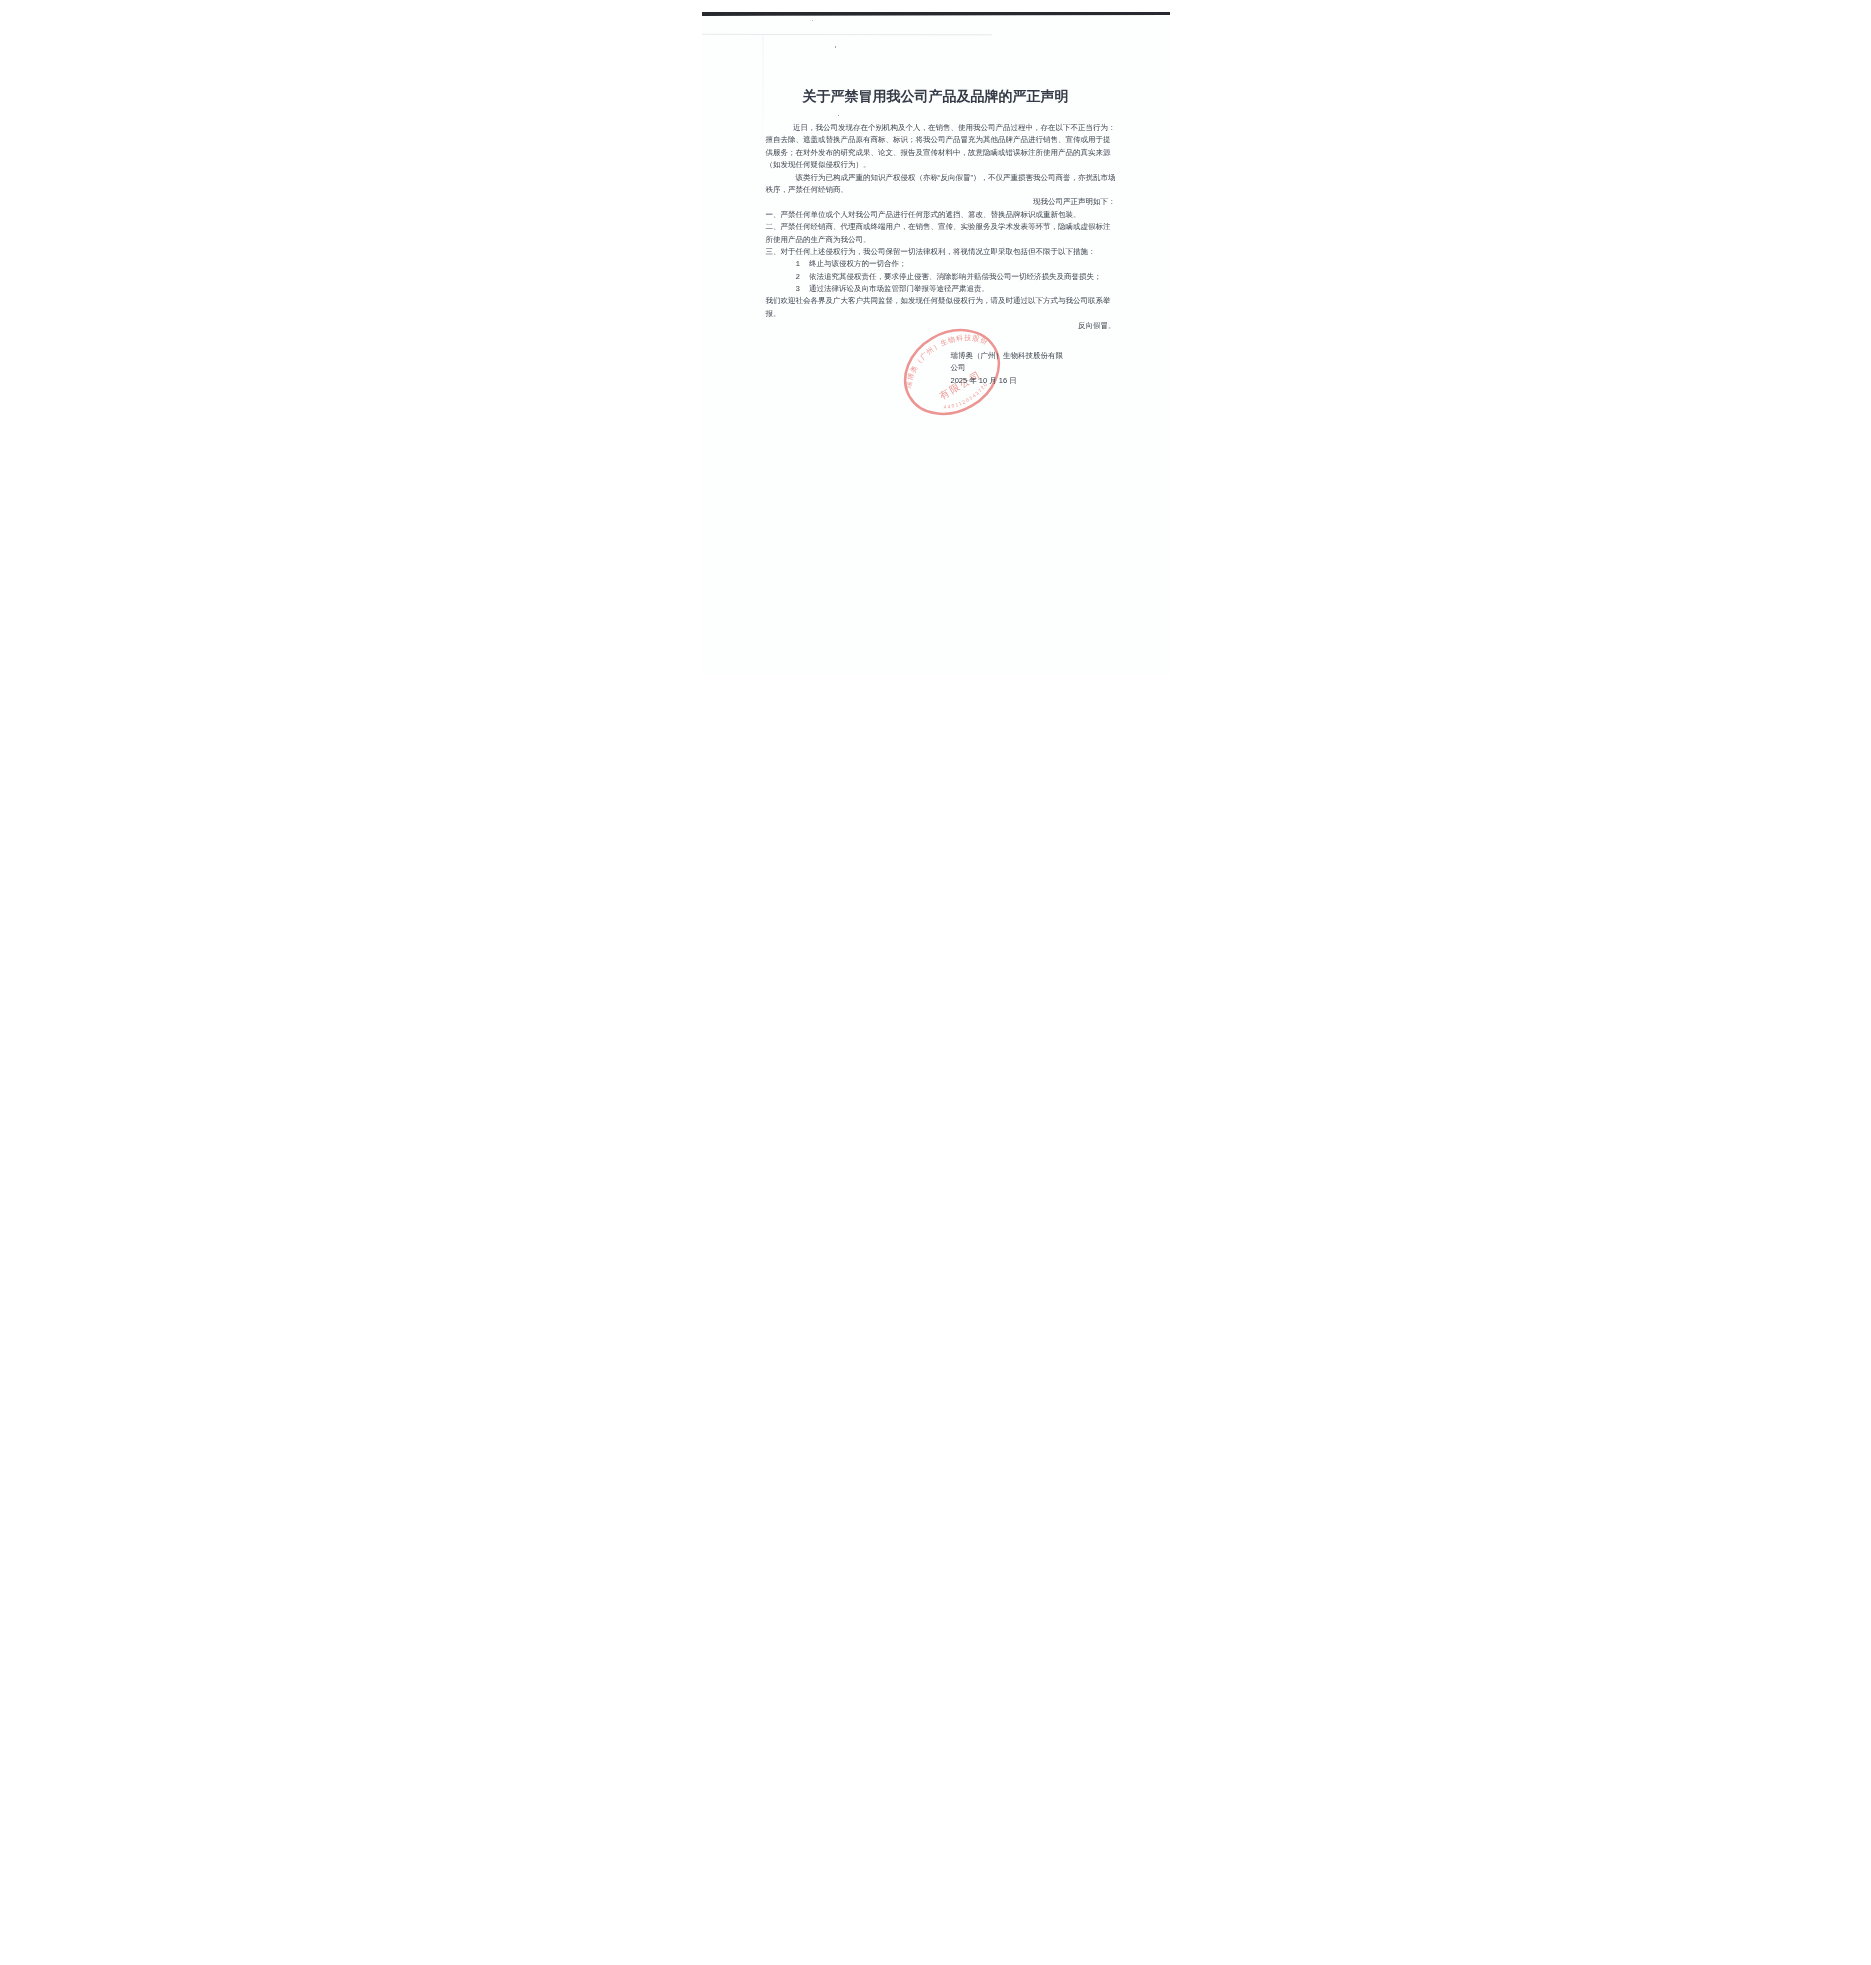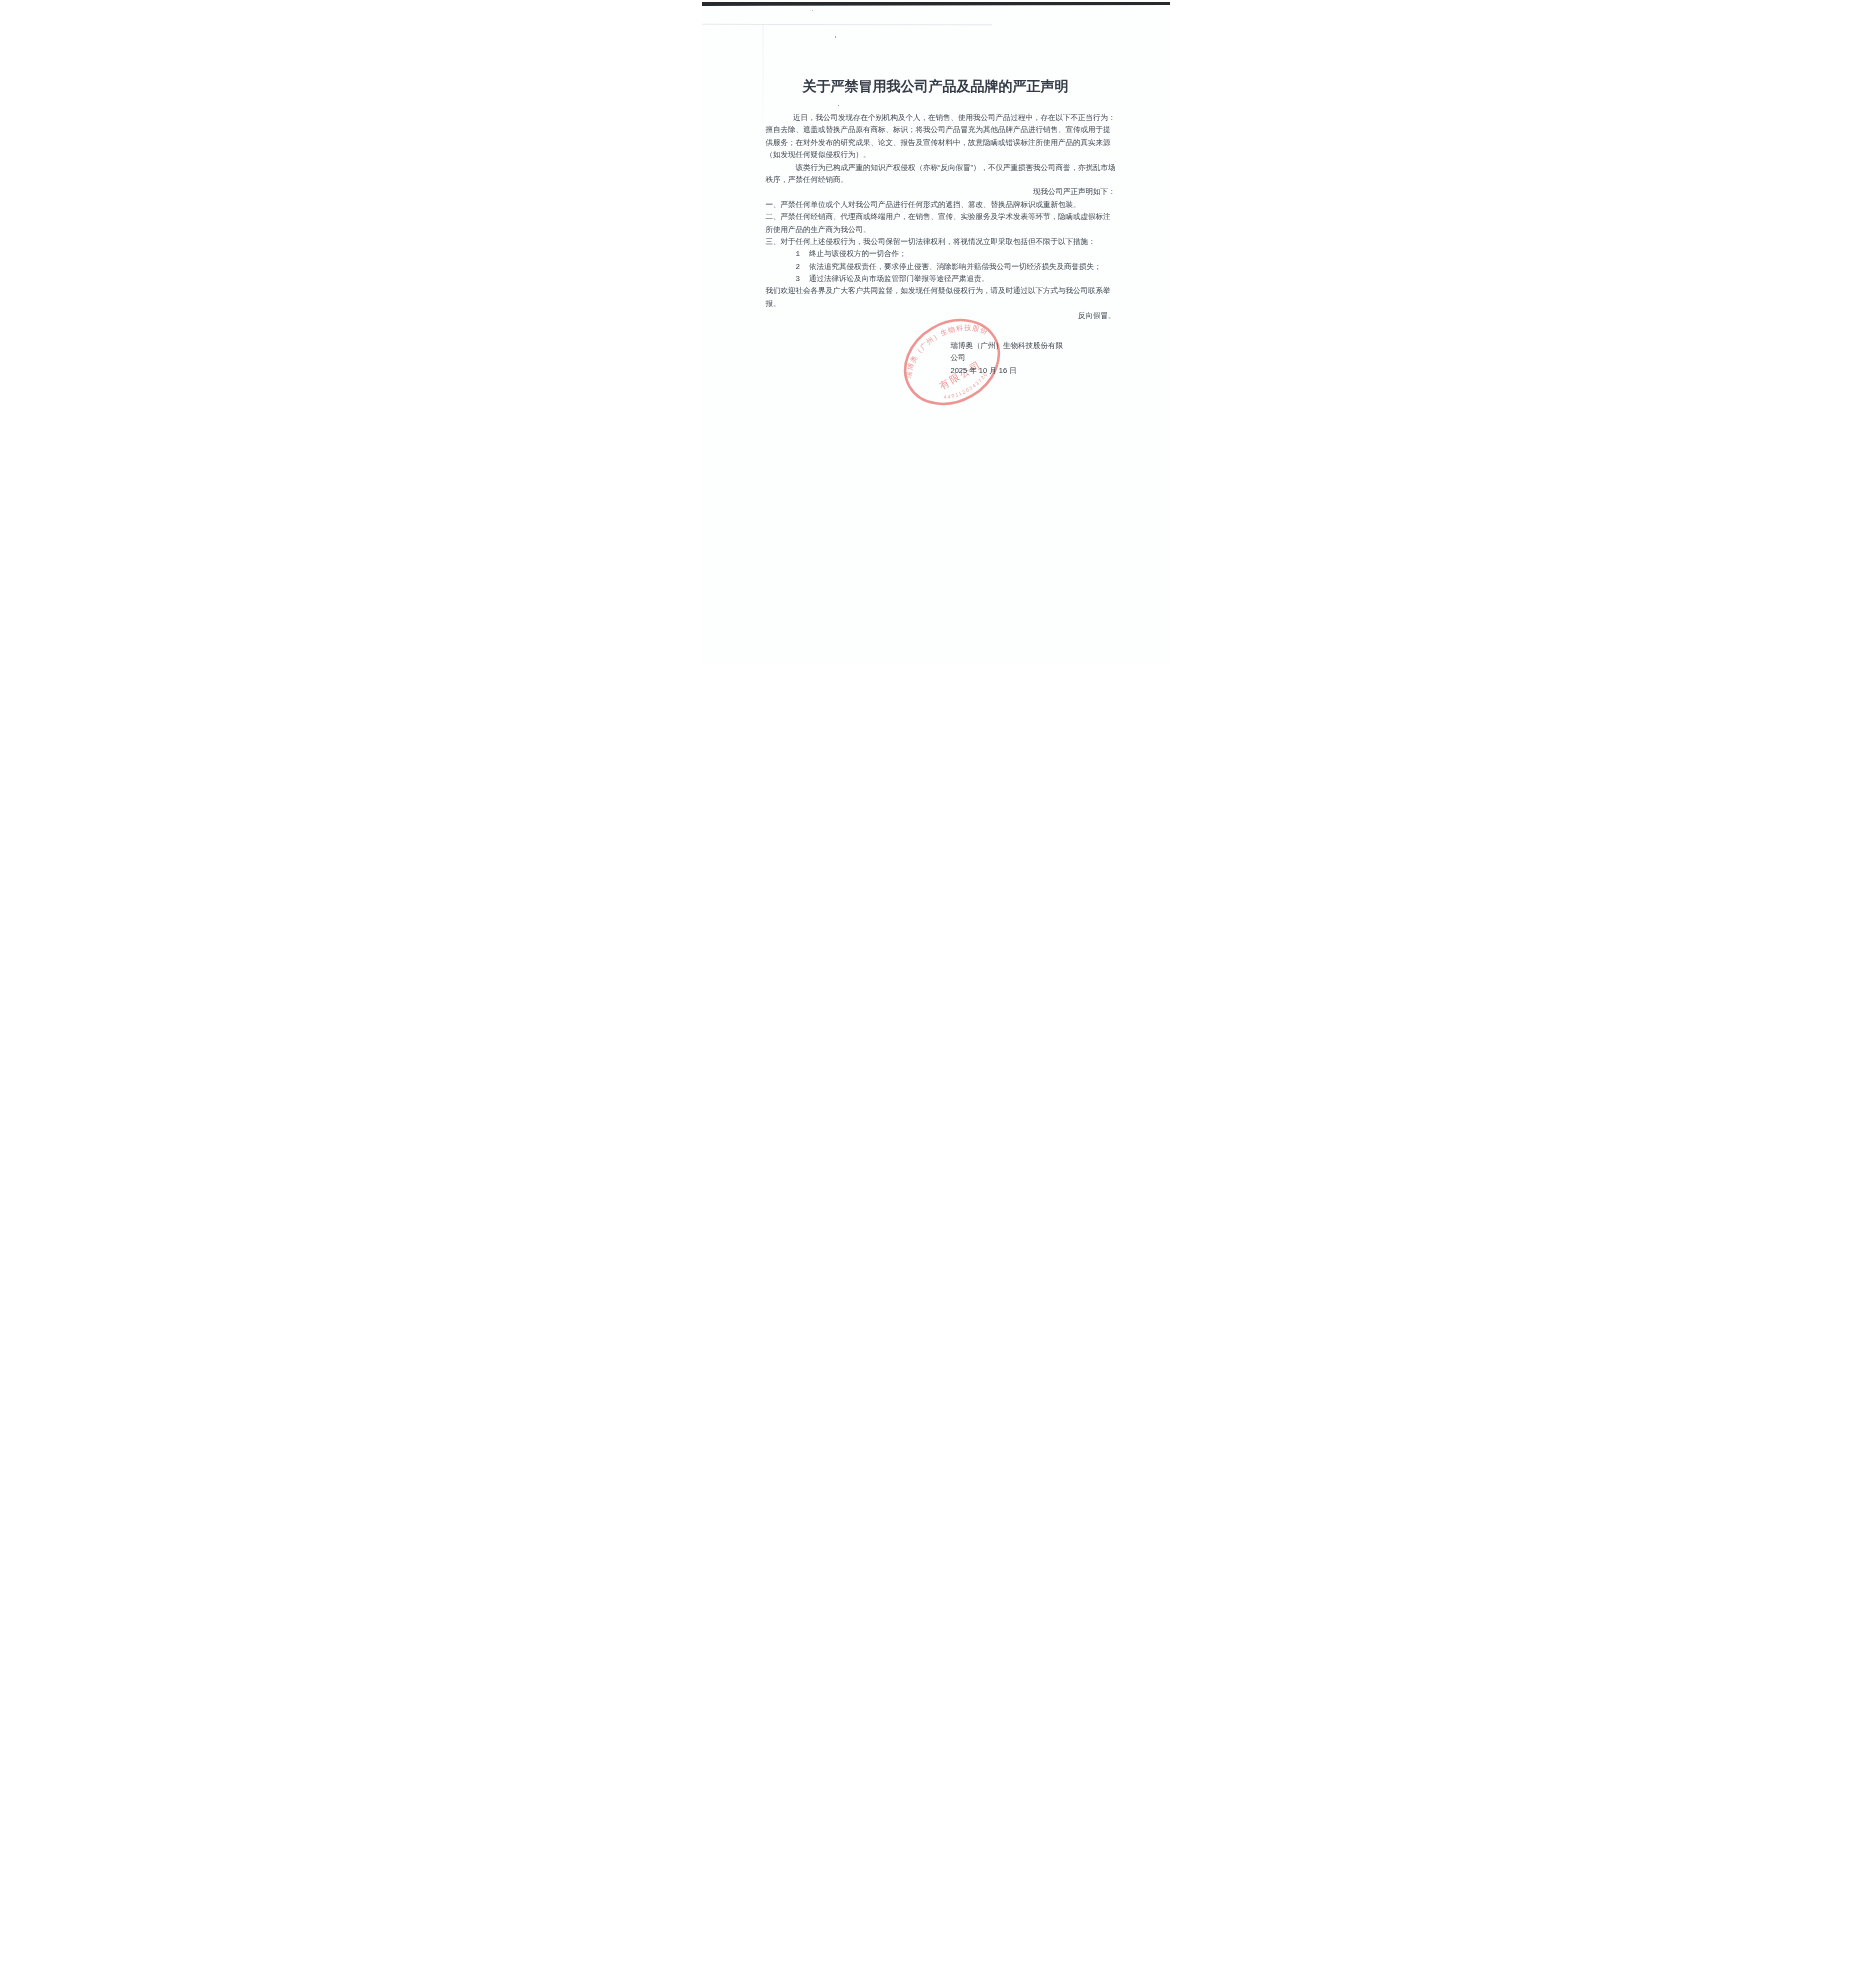--- a/index.html
+++ b/index.html
@@ -1,17 +1,17 @@
 <!DOCTYPE html>
 <html style="font-size:6.3px"><head>
 <meta charset="utf-8">
 <style>
   html,body{margin:0;padding:0;background:#ffffff;}
   .page{
-    position:relative; width:468px; height:662px; margin:2px auto;
+    position:relative; width:468px; height:662px; margin:12px auto;
     background:#fdfefe; overflow:hidden;
     font-family:"Liberation Sans", sans-serif;
     color:#3a414b;
   }
   .scan-bar{
     position:absolute; left:-1.6px; top:0; width:102%; height:4.3px;
     background:#26292d; transform:rotate(-0.12deg); transform-origin:left top;
   }
   .scan-hline{
     position:absolute; left:0; top:22.4px; width:62%; height:0.4px;

